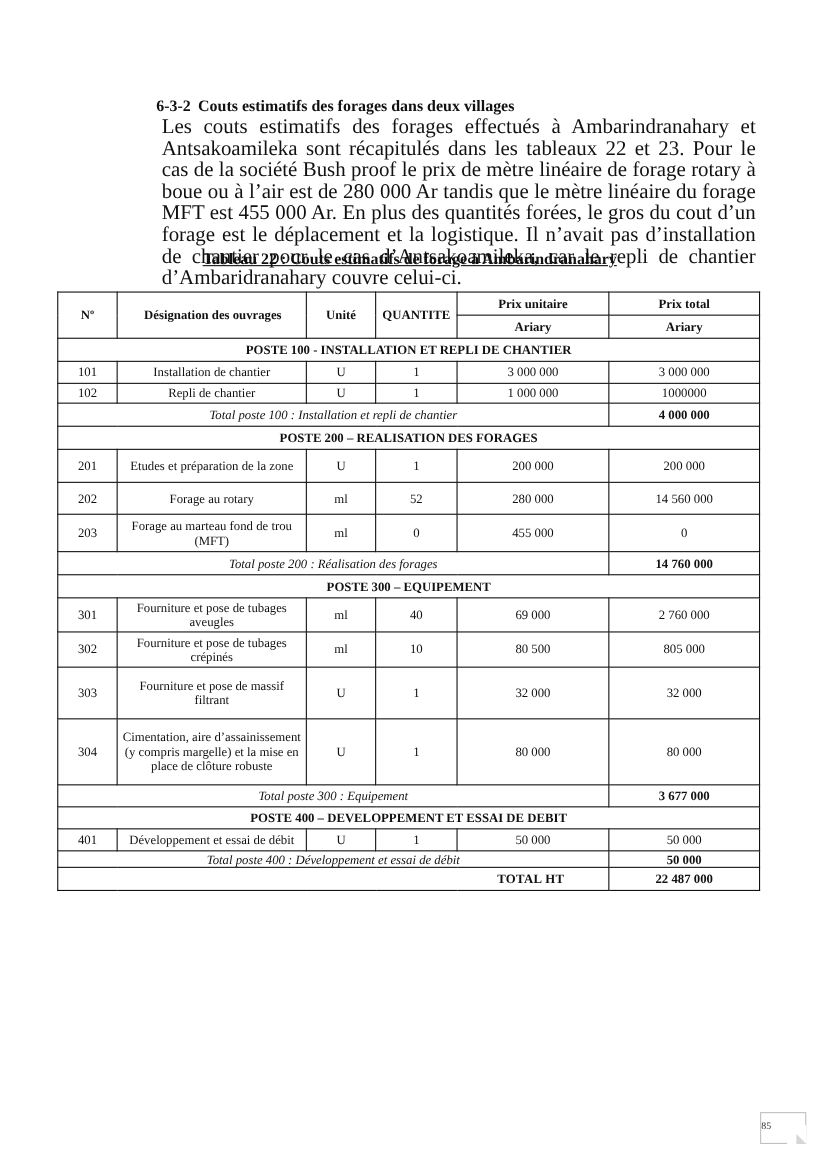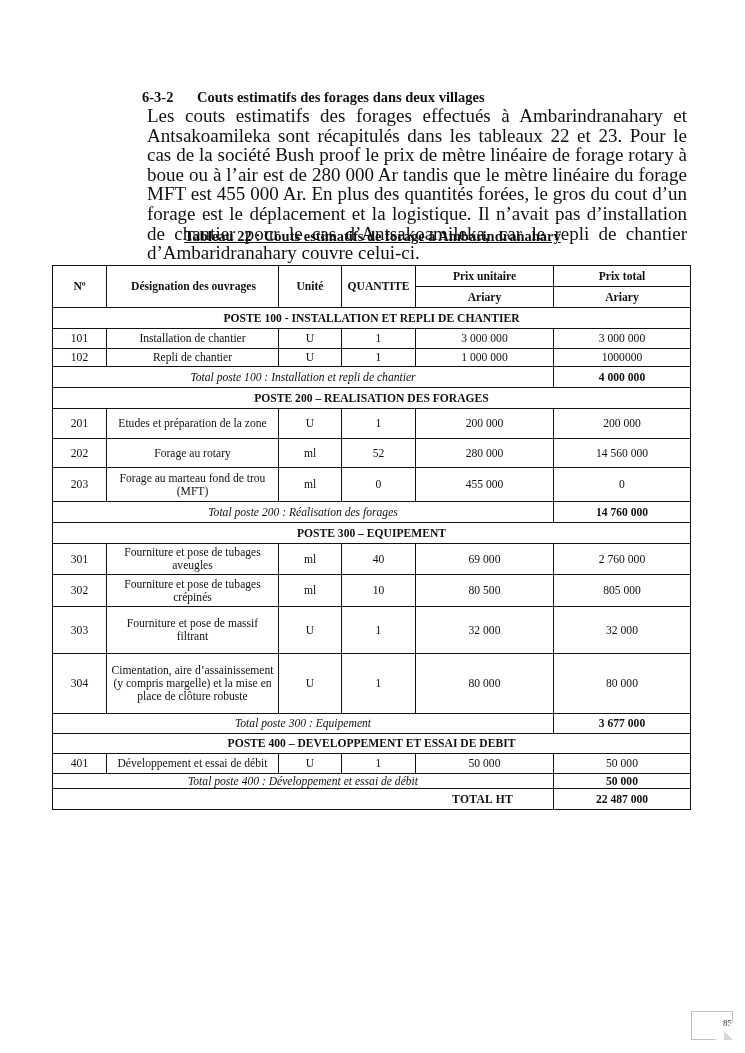--- a/index.html
+++ b/index.html
@@ -1,37 +1,37 @@
 <!DOCTYPE html>
 <html><head>
 <meta charset="utf-8">
 <style>
   html, body { margin: 0; padding: 0; background: #ffffff; }
   body { width: 745px; height: 1053px; position: relative; overflow: hidden;
          font-family: "Liberation Serif", "DejaVu Serif", serif; color: #111; }
   .heading { position: absolute; left: 142px; top: 89px; font-size: 14.5px; font-weight: bold; }
-  .heading .num { margin-right: 20px; }
+  .heading .num { margin-right: 3px; }
   .para { position: absolute; left: 103px; top: 106px; width: 540px; font-size: 19px;
           line-height: 19.6px; text-align: justify; margin-left: 44px; }
   .caption { position: absolute; left: 0; width: 745px; top: 228px; text-align: center;
              font-size: 14.5px; font-weight: bold; text-decoration: underline; }
   table.cost { position: absolute; left: 52px; top: 265px; width: 638px; border-collapse: collapse;
                table-layout: fixed; font-size: 11.6px; }
   table.cost td, table.cost th { border: 1px solid #111; text-align: center; vertical-align: middle;
                padding: 0 2px; line-height: 13px; }
   table.cost th { font-weight: bold; }
   .sec td { font-weight: bold; margin-left: 20px; }
   .tot td.lbl { font-weight: normal; font-style: italic; }
   .tot td.val { font-weight: bold; }
   .thick-bottom td { border-bottom: 2.5px solid #111; }
   .grand td.lbl { font-weight: bold; text-align: right; padding-right: 40px; letter-spacing: 0.3px; }
   .grand td.val { font-weight: bold; }
   .page-num { position: absolute; left: 691px; top: 1011px; width: 42px; height: 29px;
               border: 1px solid #bfbfbf; font-family: Liberation Serif, serif; font-size: 9px;
-              color: #333; text-align: right; line-height: 22px; box-sizing: border-box; }
+              color: #333; text-align: left; line-height: 22px; box-sizing: border-box; }
   .page-num .fold { position: absolute; right: -1px; bottom: -1px; width: 0; height: 0;
               border-left: 9px solid #d6d6d6; border-top: 9px solid transparent; }
   .page-num .fold-cover { position: absolute; right: -1px; bottom: -1px; width: 0; height: 0;
               border-right: 9px solid #ffffff; border-bottom: 9px solid #ffffff;
               border-left: 9px solid transparent; border-top: 9px solid transparent; }
 </style>
 </head>
 <body>
 
 <div class="heading">

